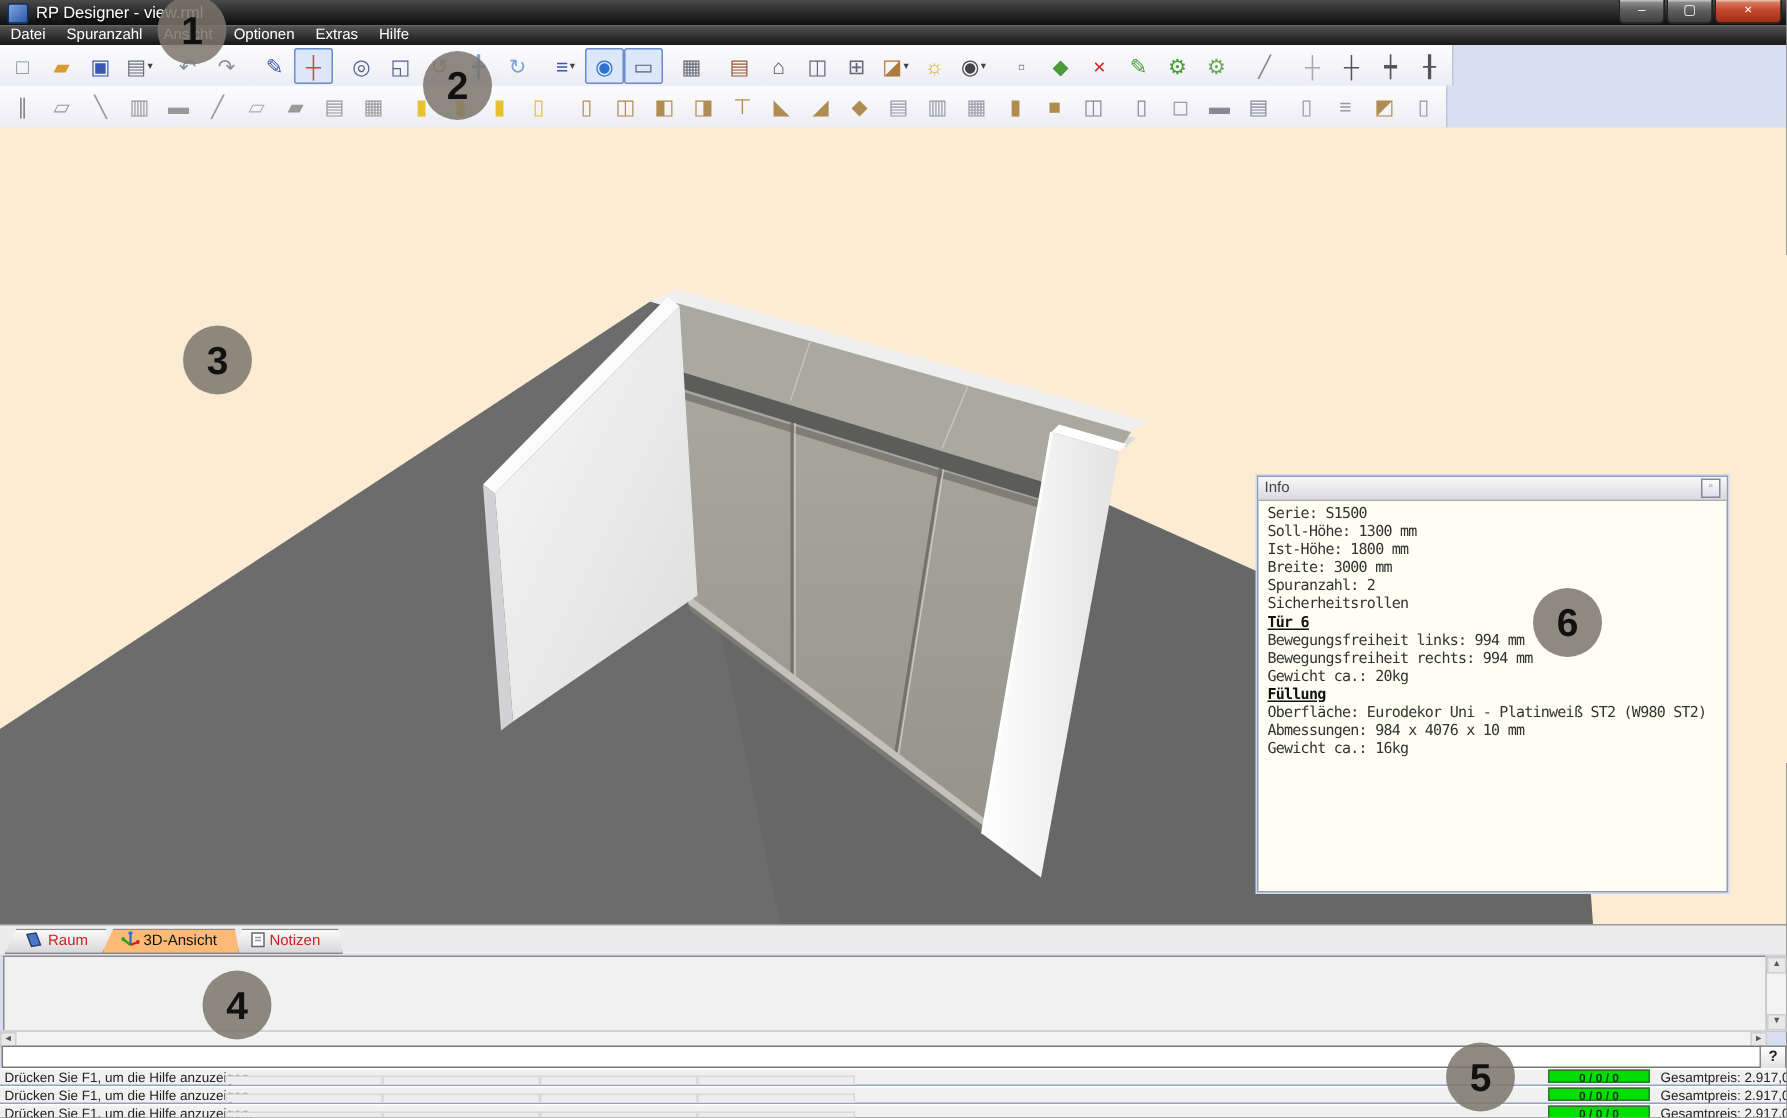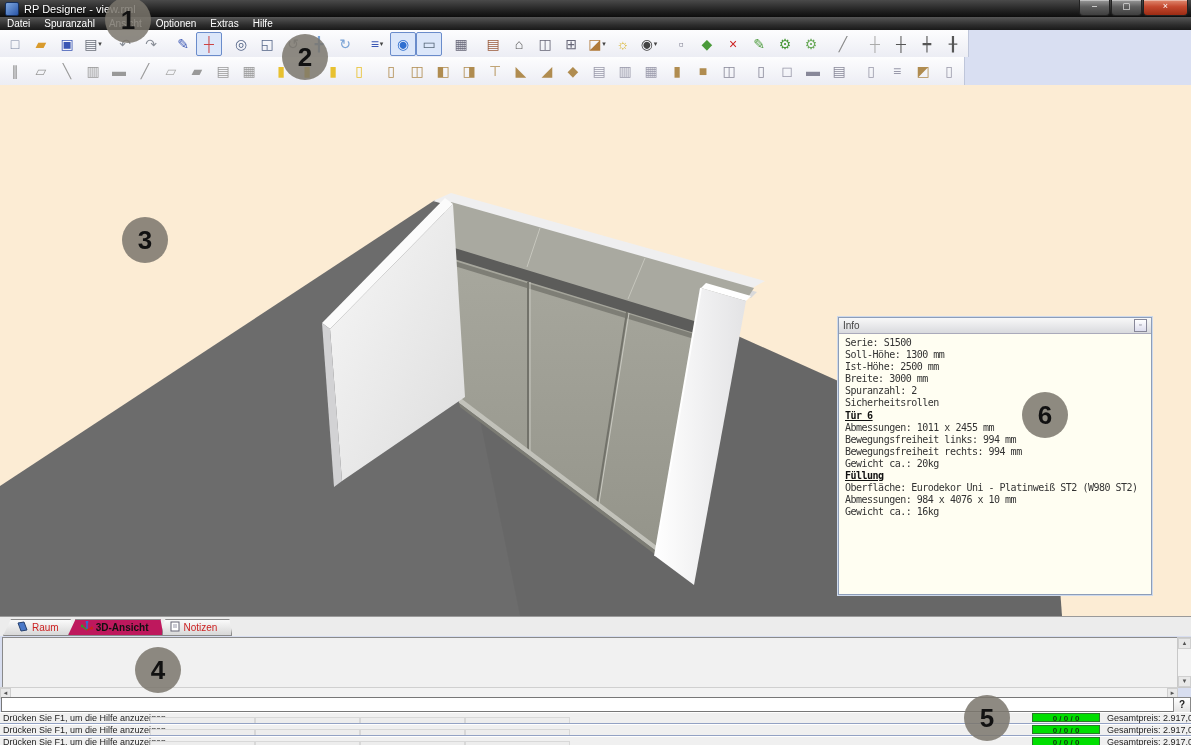--- a/index.html
+++ b/index.html
@@ -28,21 +28,21 @@
   
   #infopanel{position:absolute;left:838px;top:232px;width:312px;height:276px;background:#fffef2;border:1px solid #8d9db8;box-shadow:0 0 0 1px #cdd9ec;}
   #infotitle{height:15px;background:linear-gradient(#f8f8f8,#d9dade);border-bottom:1px solid #aab;display:flex;align-items:center;padding:0 4px;}
   #infotitle .txt{font-size:10px;color:#444;flex:1;}
   #inforestore{width:11px;height:11px;border:1px solid #889;background:linear-gradient(#fff,#dde);font-size:7px;line-height:10px;text-align:center;color:#556;}
   #infobody{padding:3px 6px;font-family:"DejaVu Sans Mono","Liberation Mono",monospace;font-size:10px;line-height:12.1px;color:#333;letter-spacing:-0.5px;}
   .ihead{font-weight:bold;text-decoration:underline;color:#111;}
   
   #tabbar{position:absolute;left:0;top:616px;width:100%;height:20px;background:#ececec;border-top:1px solid #9a9a9a;display:flex;align-items:flex-end;padding-left:3px;box-sizing:border-box;}
   .tab{height:17px;display:flex;align-items:center;gap:3px;padding:0 14px 0 12px;margin-right:-6px;font-size:10px;clip-path:polygon(8px 0,calc(100% - 3px) 0,100% 100%,0 100%);background:linear-gradient(#fafafa,#d8d8d8);border:1px solid #8a8a8a;box-sizing:border-box;}
-  .tab.active{background:#be185d;z-index:2;font-weight:bold;color:#111;}
+  .tab.active{background:#fdba74;z-index:2;font-weight:normal;color:#111;}
   .tab:not(.active){color:#cc2222;}
   
   #bottompanel{position:absolute;left:2px;top:637px;width:1174px;height:49px;background:#f1f1f1;border:1px solid #8a8a8a;}
   #vscroll{position:absolute;left:1177px;top:637px;width:13px;height:49px;background:#f3f3f3;border:1px solid #c8c8c8;display:flex;flex-direction:column;justify-content:space-between;}
   .scrarrow{font-size:6px;color:#555;text-align:center;line-height:9px;height:9px;background:#e8e8e8;border:1px solid #cfcfcf;}
   #hscroll{position:absolute;left:0;top:687px;width:1178px;height:9px;background:#f3f3f3;border-top:1px solid #d0d0d0;display:flex;justify-content:space-between;}
   #hscroll .scrarrow{width:9px;}
   
   #cmdrow{position:absolute;left:0;top:697px;width:100%;height:15px;}
   #cmdinput{position:absolute;left:1px;top:0;width:1168px;height:13px;background:#fff;border:1px solid #777;font-size:10px;padding:0 2px;font-family:"Liberation Sans",sans-serif;}
@@ -370,26 +370,25 @@
 
     
     <div id="infopanel">
       <div id="infotitle">
         <span class="txt">Info</span>
         <span id="inforestore">▫</span>
       </div>
       <div id="infobody">
           <div class="iline">Serie: S1500</div>
           <div class="iline">Soll-Höhe: 1300 mm</div>
-          <div class="iline">Ist-Höhe: 2500 mm</div>
+          <div class="iline">Ist-Höhe: 1800 mm</div>
           <div class="iline">Breite: 3000 mm</div>
           <div class="iline">Spuranzahl: 2</div>
           <div class="iline">Sicherheitsrollen</div>
           <div class="iline ihead">Tür 6</div>
-          <div class="iline">Abmessungen: 1011 x 2455 mm</div>
           <div class="iline">Bewegungsfreiheit links: 994 mm</div>
           <div class="iline">Bewegungsfreiheit rechts: 994 mm</div>
           <div class="iline">Gewicht ca.: 20kg</div>
           <div class="iline ihead">Füllung</div>
           <div class="iline">Oberfläche: Eurodekor Uni - Platinweiß ST2 (W980 ST2)</div>
           <div class="iline">Abmessungen: 984 x 4076 x 10 mm</div>
           <div class="iline">Gewicht ca.: 16kg</div>
         </div>
     </div>
   </div>

